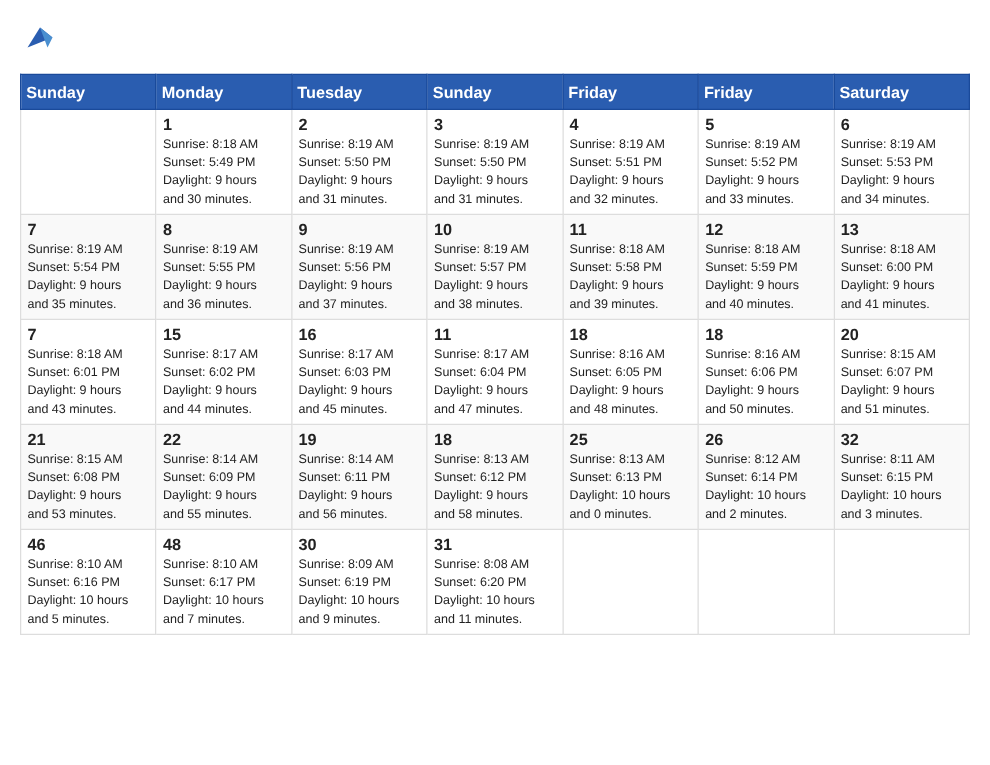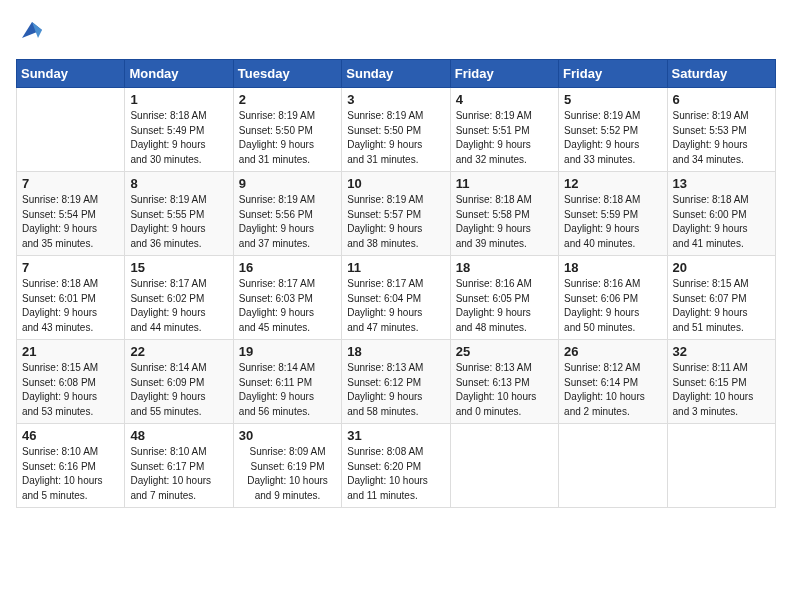--- a/index.html
+++ b/index.html
@@ -341,21 +341,21 @@
         </td>
         <td>
           <span class="day-number">48</span>
           <div class="day-info" style="white-space: pre-line;">Sunrise: 8:10 AM
 Sunset: 6:17 PM
 Daylight: 10 hours
 and 7 minutes.</div>
         </td>
         <td>
           <span class="day-number">30</span>
-          <div class="day-info" style="white-space: pre-line; text-align: center;">Sunrise: 8:09 AM
+          <div class="day-info" style="white-space: pre-line;">Sunrise: 8:09 AM
 Sunset: 6:19 PM
 Daylight: 10 hours
 and 9 minutes.</div>
         </td>
         <td>
           <span class="day-number">31</span>
           <div class="day-info" style="white-space: pre-line;">Sunrise: 8:08 AM
 Sunset: 6:20 PM
 Daylight: 10 hours
 and 11 minutes.</div>

